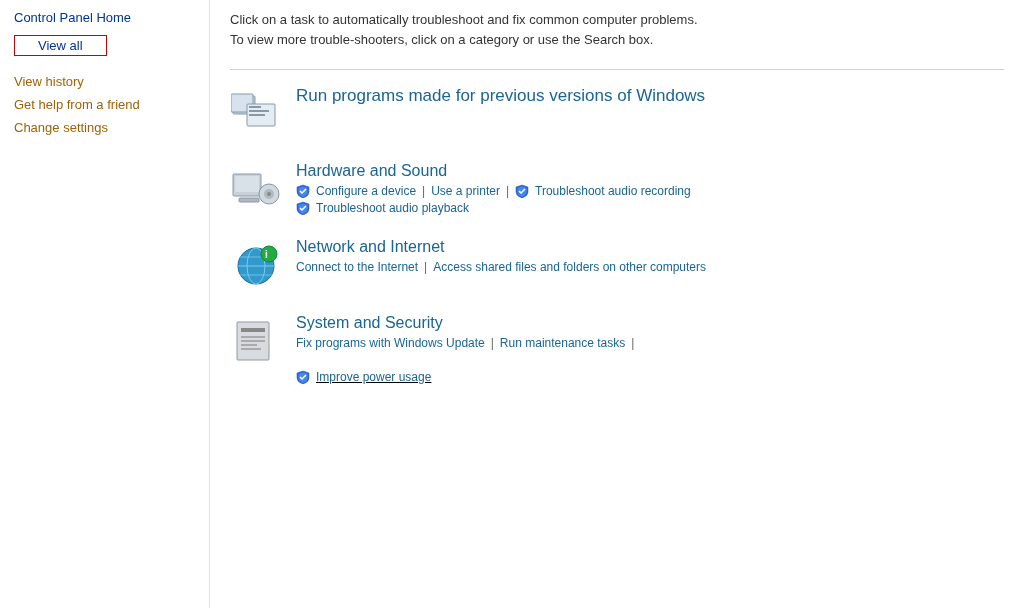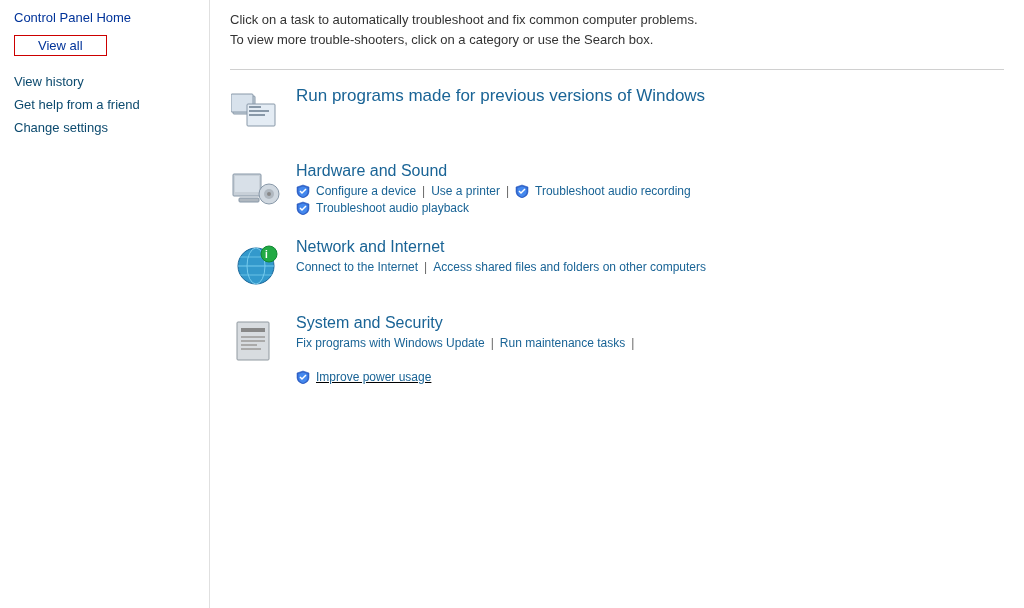--- a/index.html
+++ b/index.html
@@ -36,21 +36,21 @@
       color: #003399;
       font-size: 13px;
       border: 1px solid #cc0000;
       padding: 2px 23px;
       cursor: pointer;
       margin-bottom: 8px;
     }
 
     .sidebar-link {
       display: block;
-      color: #0c4a6e;
+      color: #a16207;
       font-size: 13px;
       margin-bottom: 8px;
       cursor: pointer;
       text-decoration: none;
     }
 
     
     .main-content {
       flex: 1;
       padding: 10px 20px 10px 20px;

